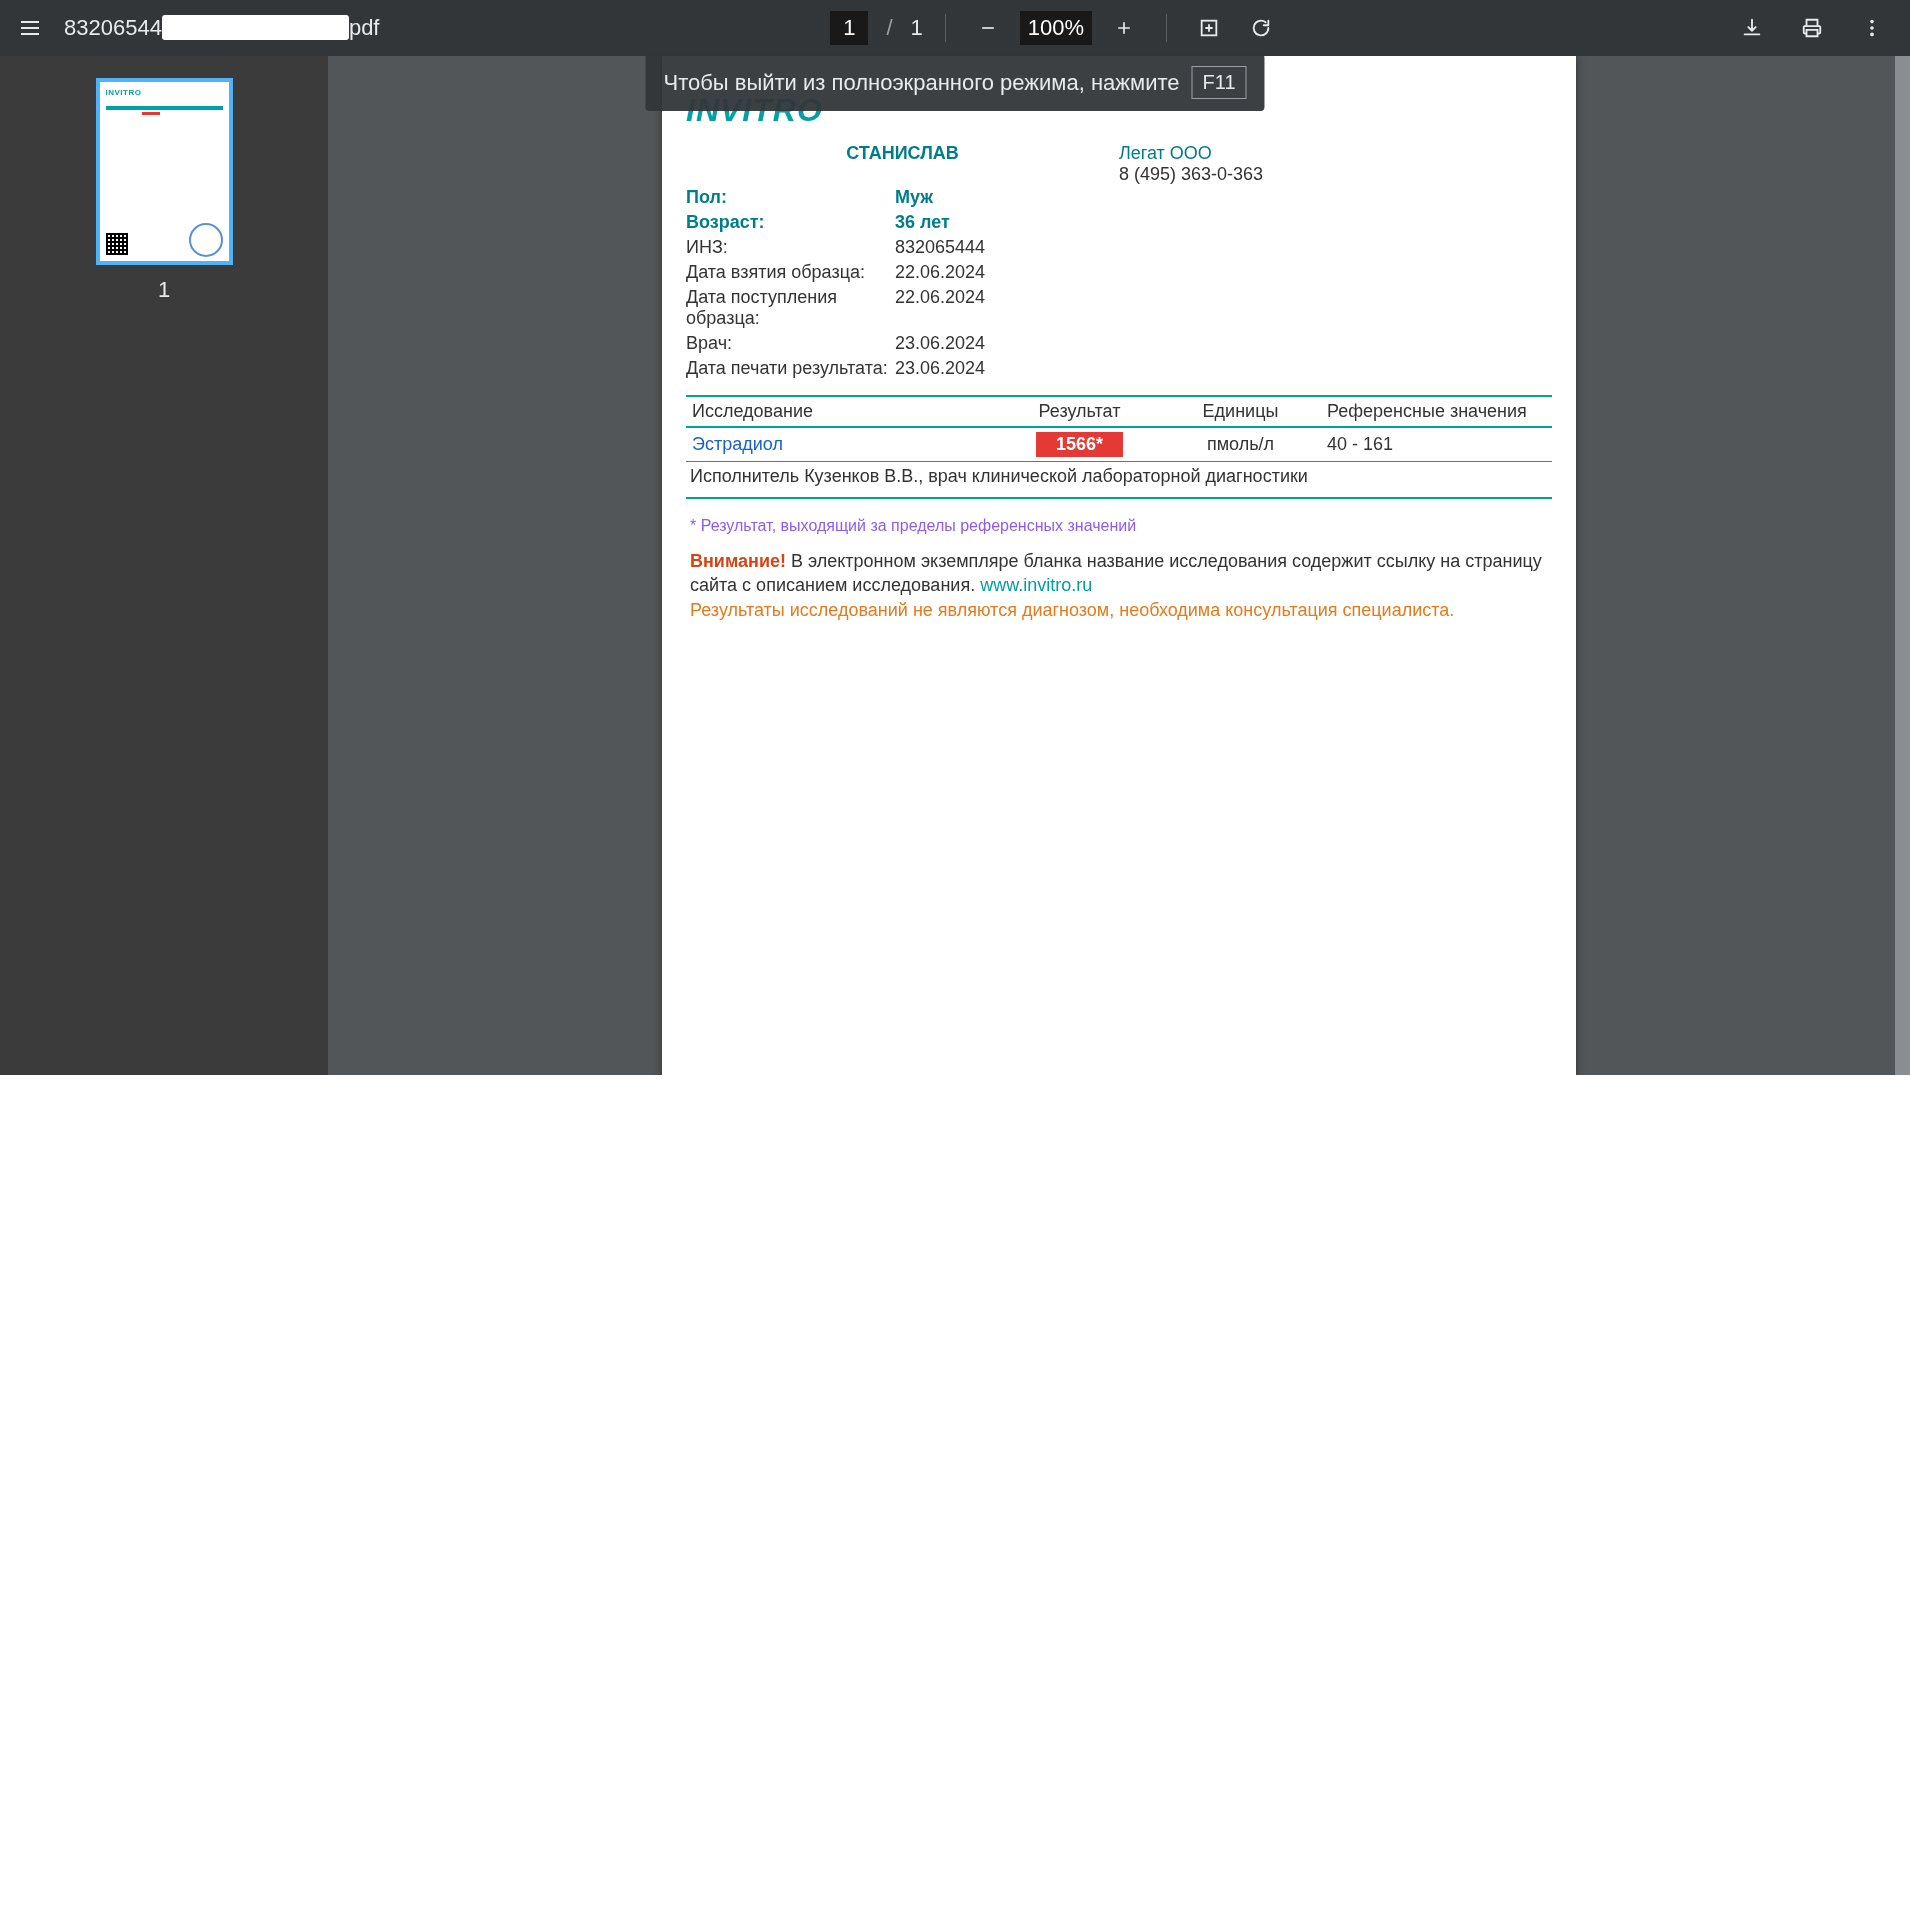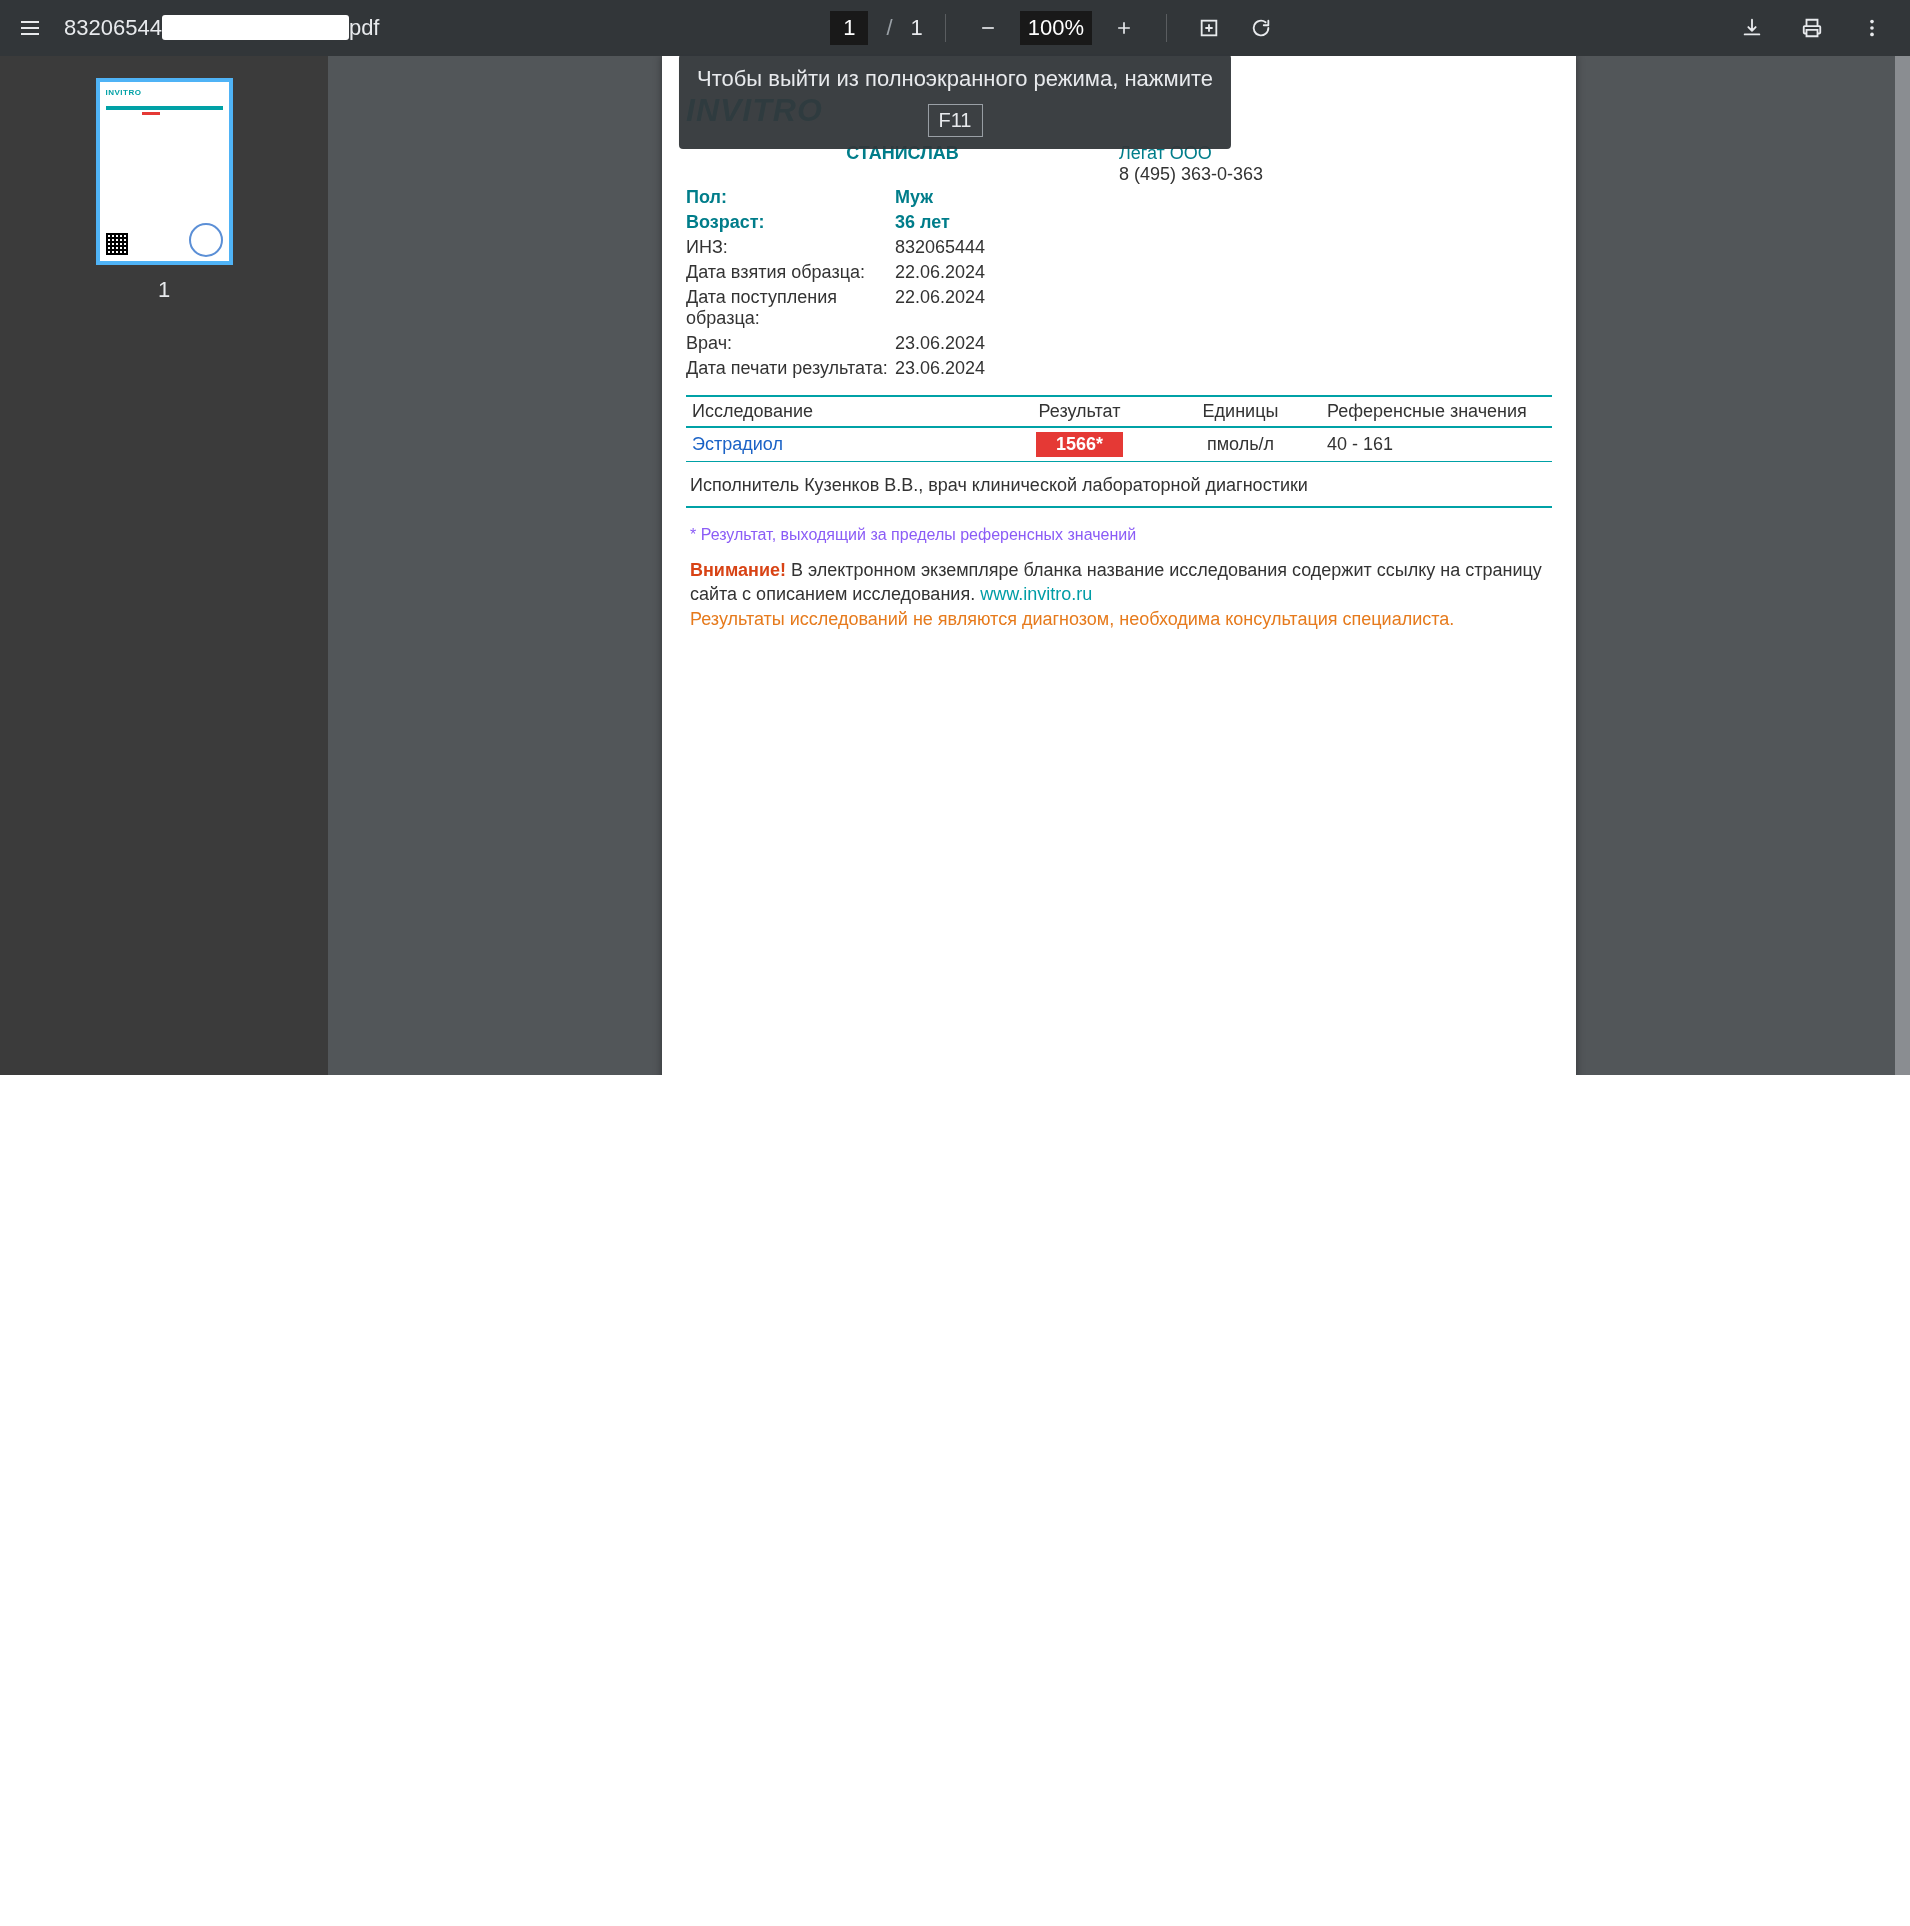--- a/index.html
+++ b/index.html
@@ -39,21 +39,20 @@
   .fs-notice {
     position:absolute;
     top:54px; left:50%; transform:translateX(-50%);
     background:rgba(50,54,57,0.95);
     color:#e8eaed;
     padding:12px 18px;
     border-radius:4px;
     font-size:22px;
     display:flex; align-items:center; gap:12px;
     z-index:20;
-    flex-direction:column;
   }
   .fs-notice .key {
     border:1px solid #9aa0a6; padding:4px 10px; font-size:20px;
   }
 
   
   .sidebar {
     position:absolute; left:0; top:56px; bottom:0;
     width:328px; background:#3b3b3b;
     display:flex; flex-direction:column;
@@ -120,21 +119,21 @@
   .tbl td { padding:4px 6px; font-size:18px; }
   .tbl tbody tr { border-bottom:1px solid #00a1a6; }
   .test-link { color:#1a62c6; }
   .result-cell { text-align:center;margin-top:42px; }
   .result-flag {
     display:inline-block; background:#e53935; color:#fff; font-weight:bold;
     padding:2px 20px;
   }
   .units-cell { text-align:center; }
 
-  .performer { font-size:18px; color:#333; margin-top:13px; border-bottom:2px solid #00a1a6; padding:0 0 10px 4px;}
+  .performer { font-size:18px; color:#333; margin-top:4px; border-bottom:2px solid #00a1a6; padding:0 0 10px 4px;}
   .footnote { font-size:16px; color:#8b5cf6; margin-top:18px; padding-left:4px;}
   .warning-block { margin-top:14px; font-size:18px; line-height:1.35; padding-left:4px;}
   .warn-red { color:#d84315; font-weight:bold; }
   .link-teal { color:#009da6; }
   .orange-note { color:#e67a1c; }
 
   
   .vscroll {
     position:absolute; right:0; top:56px; bottom:0; width:15px; background:#424548;
   }

